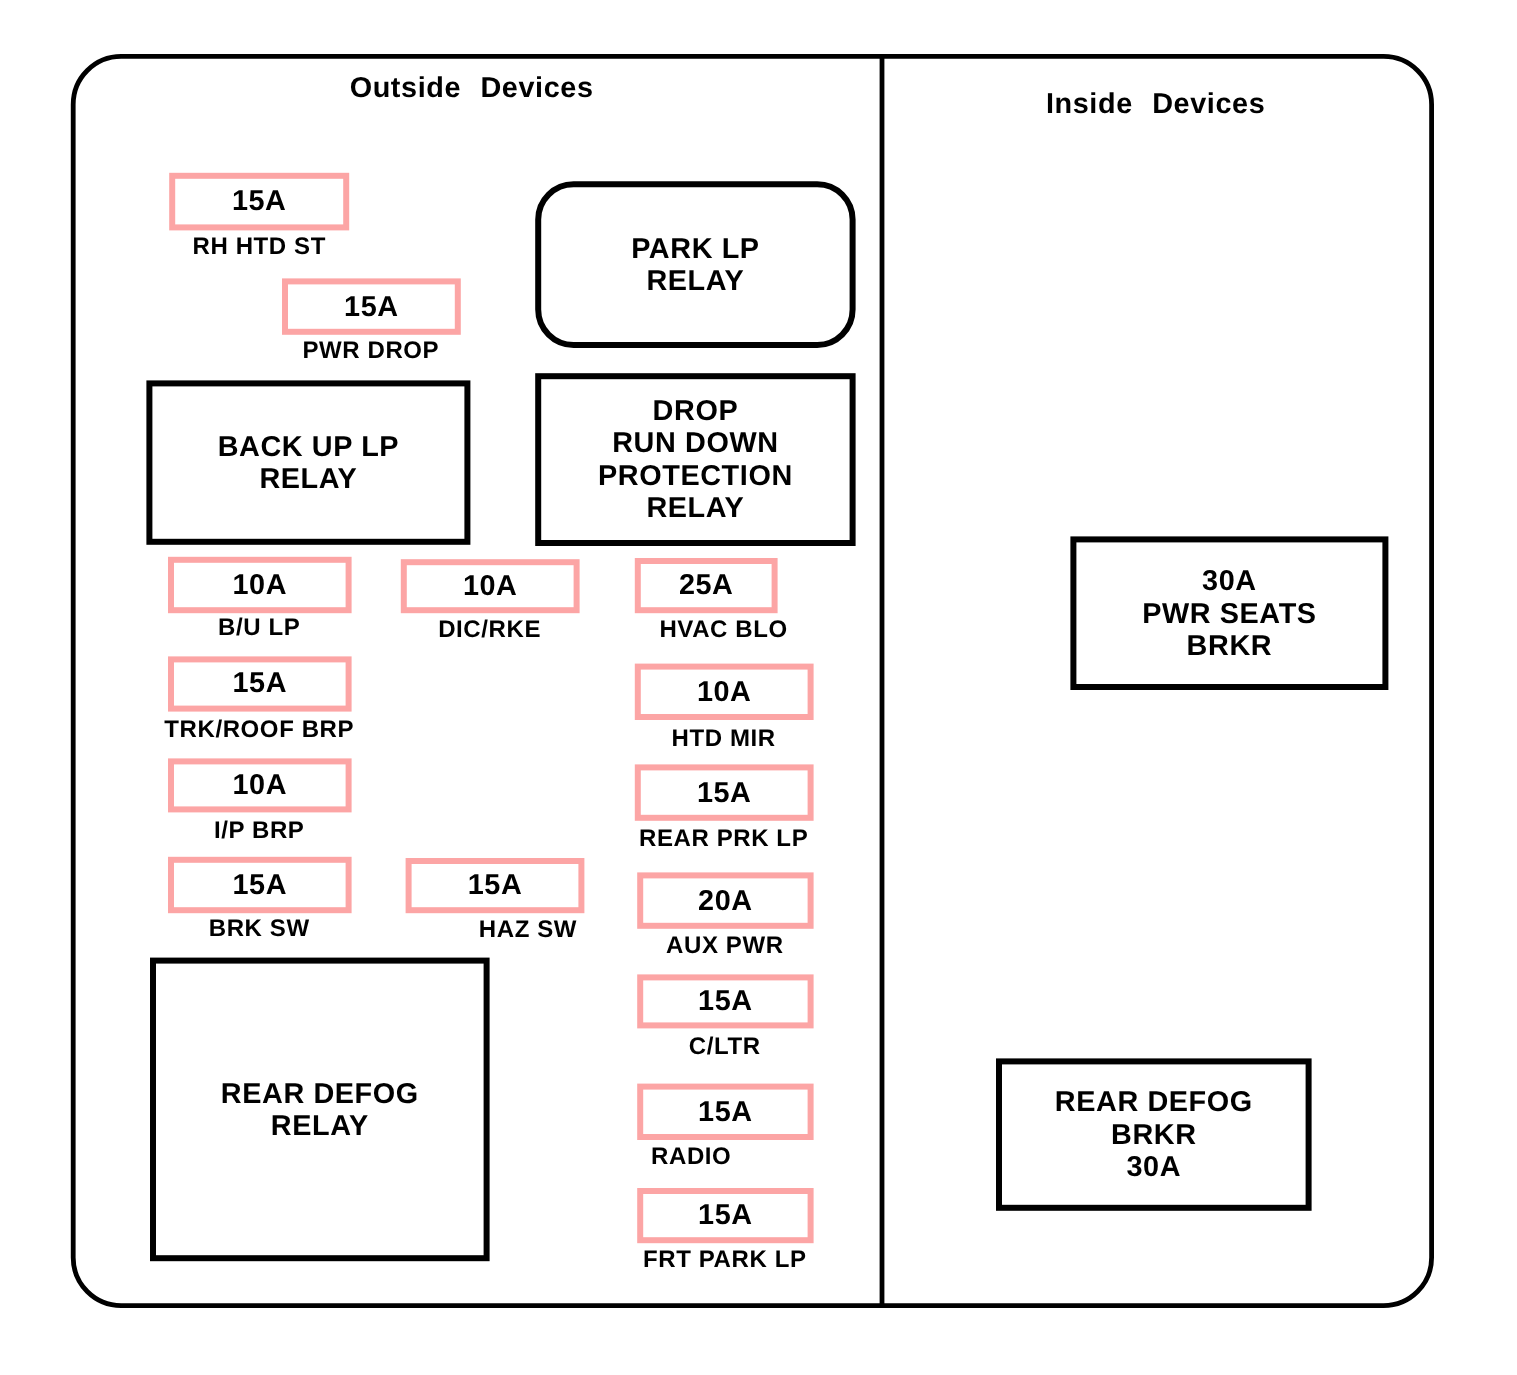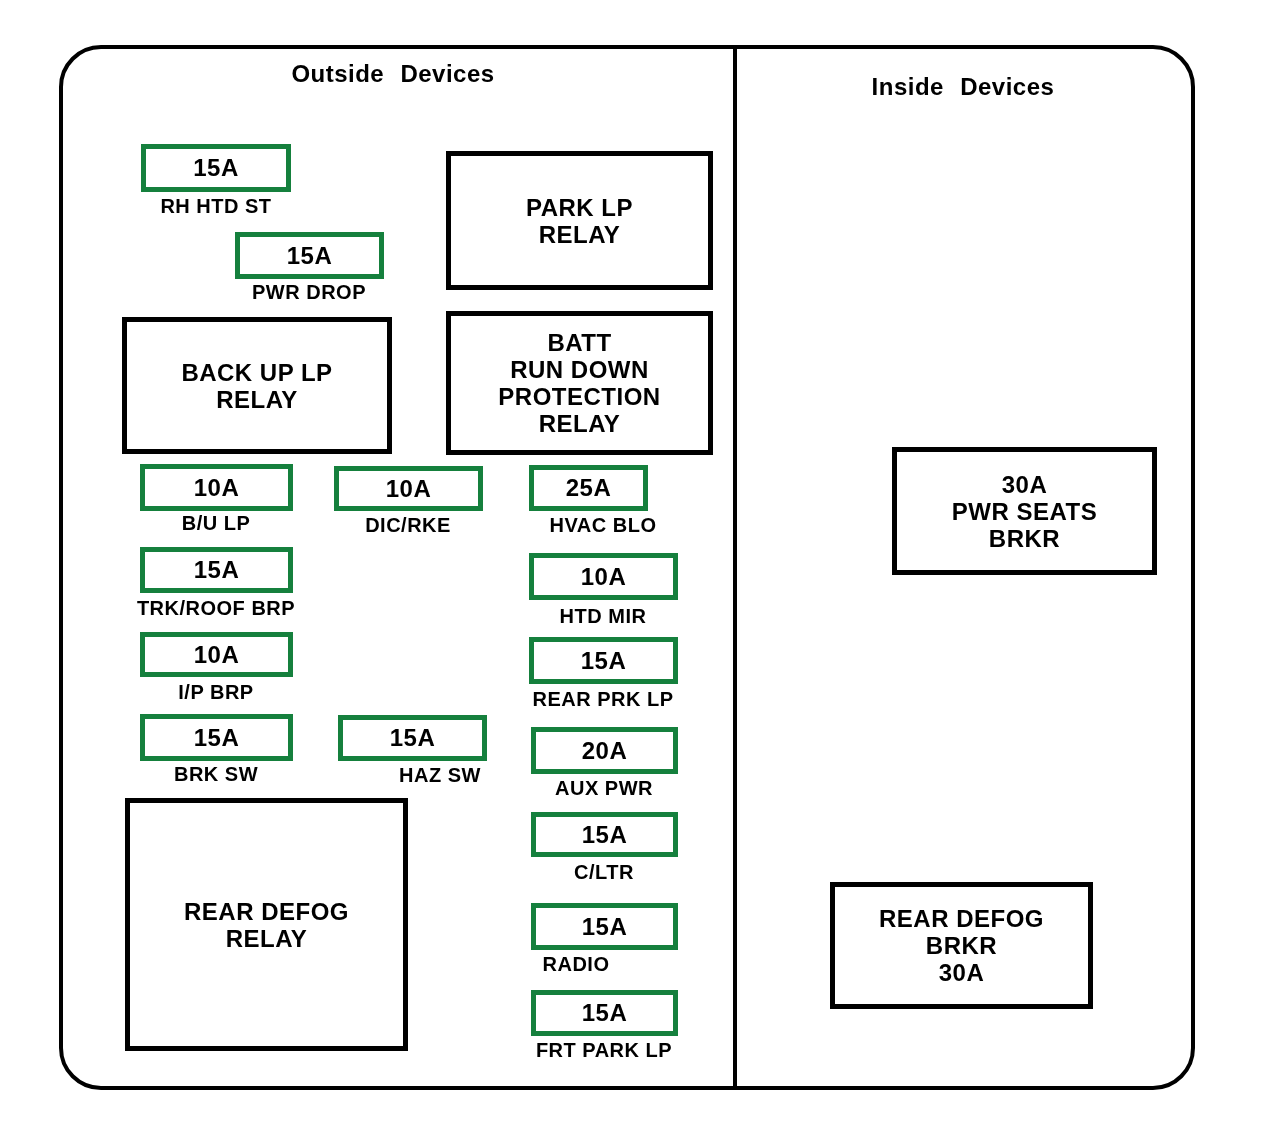--- a/index.html
+++ b/index.html
@@ -39,21 +39,21 @@
   .section-title {
     position: absolute;
     transform: translateX(-50%);
     font-size: 24px;
     letter-spacing: 0.5px;
     word-spacing: 9px;
     white-space: nowrap;
   }
   .fusebox {
     position: absolute;
-    border: 5px solid #15803d;
+    border: 5px solid #fca5a5;
     box-sizing: border-box;
     background: #ffffff;
     display: flex;
     align-items: center;
     justify-content: center;
     font-size: 24px;
     letter-spacing: 0.5px;
   }
   .fuselabel {
     position: absolute;
@@ -127,27 +127,27 @@
 
   <div class="fusebox" style="left:531px; top:812px; width:147px; height:45px;">15A</div>
   <div class="fuselabel" style="left:604px; top:861px;">C/LTR</div>
 
   <div class="fusebox" style="left:531px; top:903px; width:147px; height:47px;">15A</div>
   <div class="fuselabel" style="left:576px; top:953px;">RADIO</div>
 
   <div class="fusebox" style="left:531px; top:990px; width:147px; height:46px;">15A</div>
   <div class="fuselabel" style="left:604px; top:1039px;">FRT PARK LP</div>
 
-  <div class="relaybox" style="left:446px; top:151px; width:267px; height:139px;">PARK LP
+  <div class="relaybox" style="left:446px; top:151px; width:267px; height:139px;border-radius:32px;">PARK LP
 RELAY</div>
 
   <div class="relaybox" style="left:122px; top:317px; width:270px; height:137px;">BACK UP LP
 RELAY</div>
 
-  <div class="relaybox" style="left:446px; top:311px; width:267px; height:144px;">BATT
+  <div class="relaybox" style="left:446px; top:311px; width:267px; height:144px;">DROP
 RUN DOWN
 PROTECTION
 RELAY</div>
 
   <div class="relaybox" style="left:125px; top:798px; width:283px; height:253px;">REAR DEFOG
 RELAY</div>
 
   <div class="relaybox" style="left:892px; top:447px; width:265px; height:128px;">30A
 PWR SEATS
 BRKR</div>

